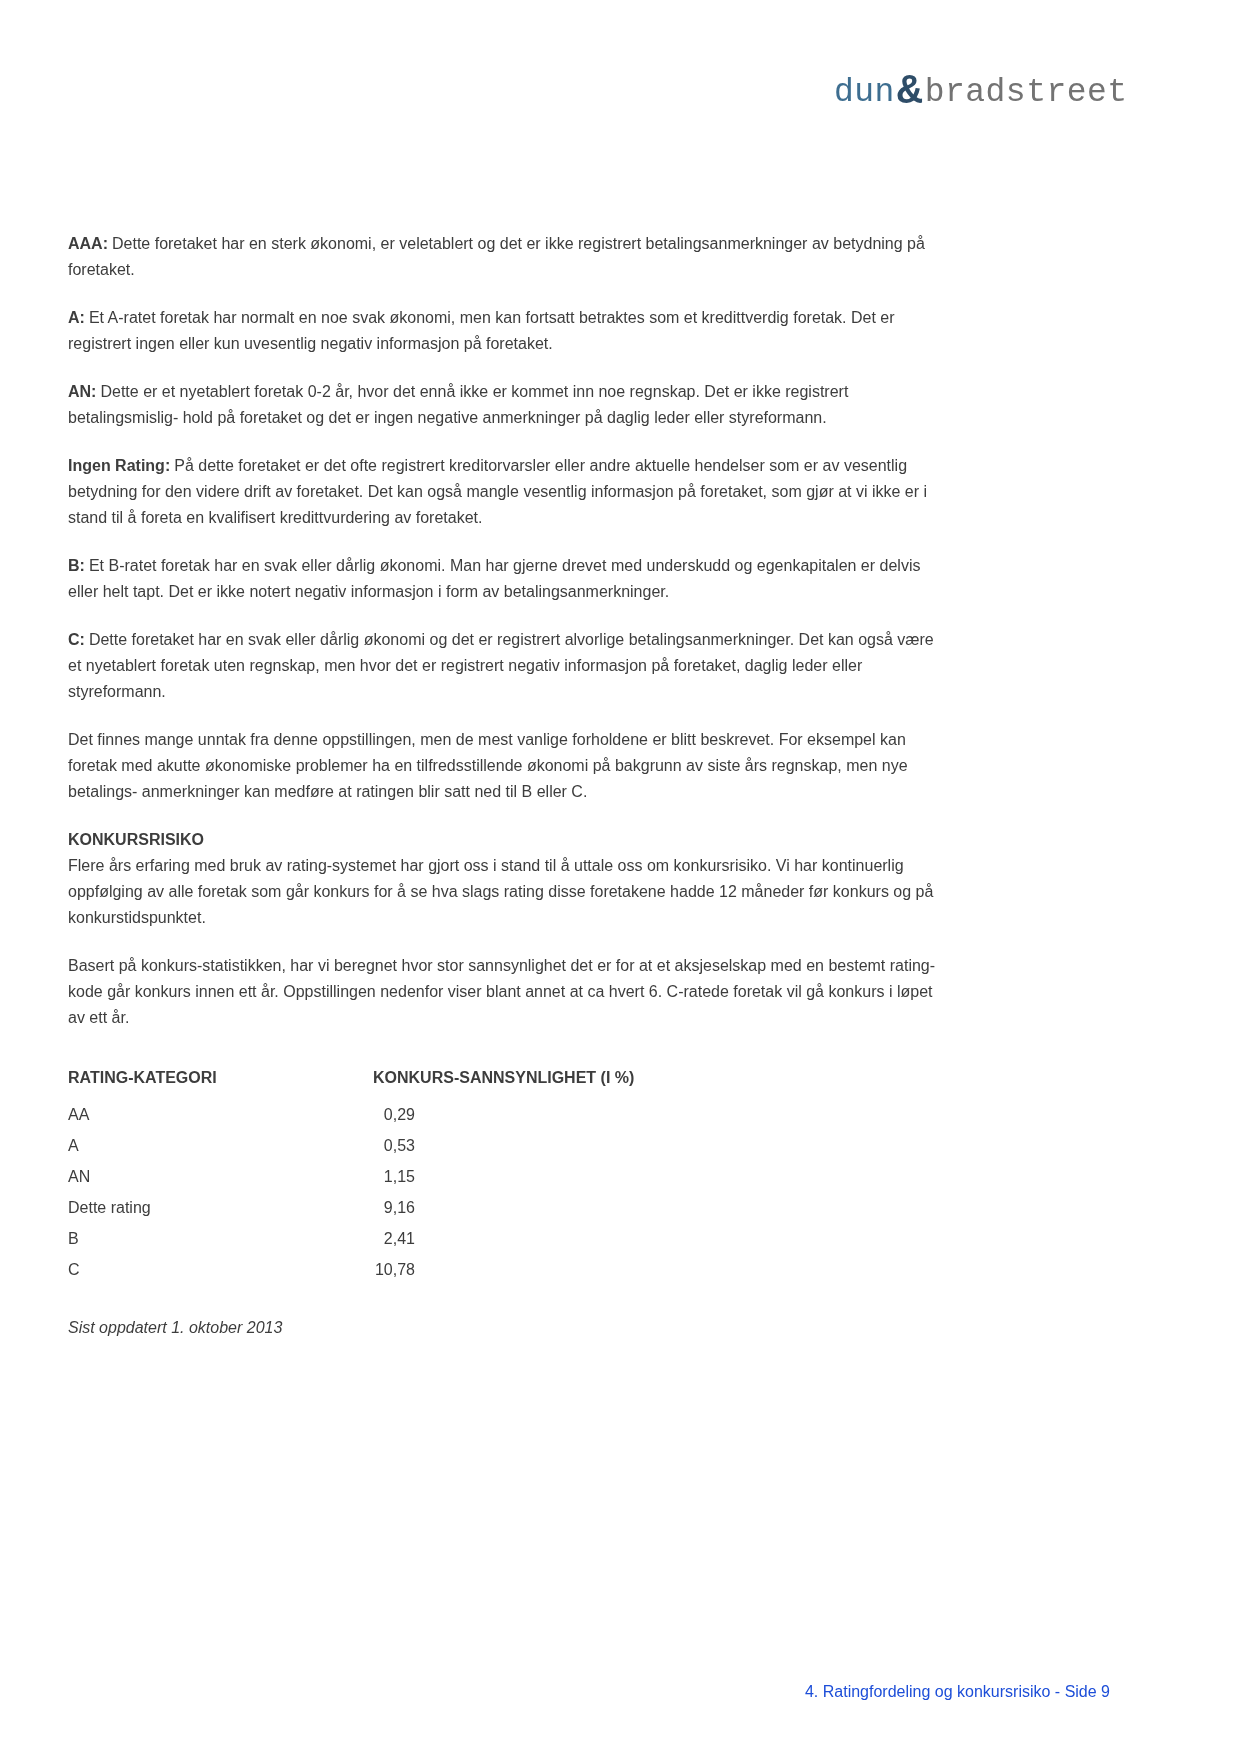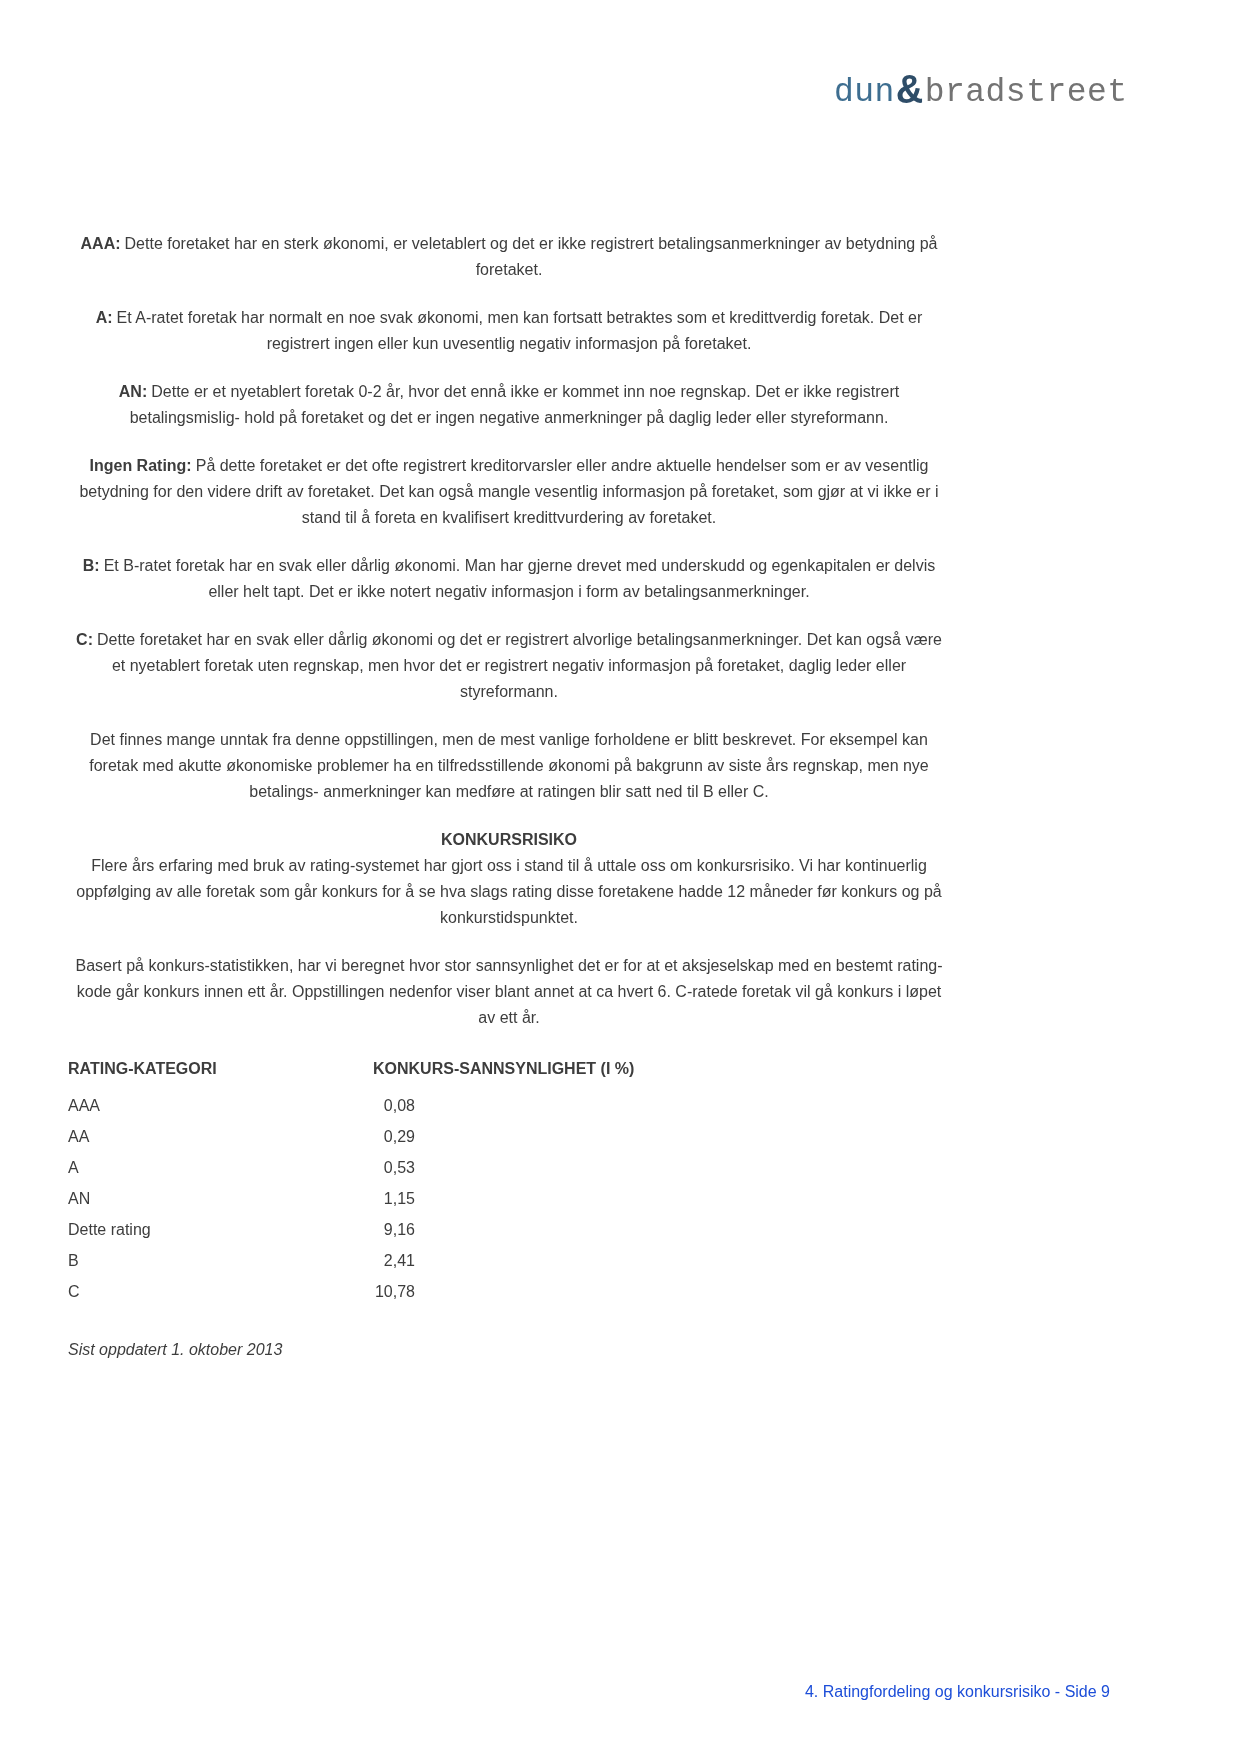--- a/index.html
+++ b/index.html
@@ -20,27 +20,27 @@
     font-size:33px; line-height:44px; letter-spacing:0.5px;
     white-space:nowrap;
     font-family:Liberation Mono, monospace;
   }
   .logo-dun  { color:#3e6e90; }
   .logo-amp  { color:#2e4d68; font-weight:bold; font-size:42px; margin:0 2px; position:relative; top:2px; }
   .logo-brad { color:#737373; }
 
   
   .content { position:absolute; left:68px; top:231px; width:882px; }
-  .para { margin:0 0 22px 0;text-align:center; }
+  .para { margin:0 0 22px 0; }
   .para b { margin-right:4px; }
   .para b:empty { display:none; margin:0; }
   .section-heading { font-weight:bold; }
 
   
-  .rating-table { margin-top:22px; }
+  .rating-table { margin-top:31px; }
   .t-header { display:flex; font-weight:bold; line-height:31px; margin-bottom:6px; }
   .t-h1 { width:305px; flex:none; }
   .t-h2 { flex:none; white-space:nowrap; }
   .t-row { display:flex; line-height:31px; }
   .t-c1 { width:277px; flex:none; }
   .t-c2 { width:70px; flex:none; text-align:right; }
 
   .last-updated { margin-top:30px; font-style:italic; }
 
   
@@ -98,24 +98,20 @@
     </div>
 
     <p class="para">Basert på konkurs-statistikken, har vi beregnet hvor stor sannsynlighet det er for at et aksjeselskap med en bestemt rating-kode går konkurs innen ett år. Oppstillingen nedenfor viser blant annet at ca hvert 6. C-ratede foretak vil gå konkurs i løpet av ett år.</p>
 
     <div class="rating-table">
       <div class="t-header">
         <div class="t-h1">RATING-KATEGORI</div>
         <div class="t-h2">KONKURS-SANNSYNLIGHET (I %)</div>
       </div>
       <div class="t-row">
-        <div class="t-c1">AAA</div>
-        <div class="t-c2">0,08</div>
-      </div>
-      <div class="t-row">
         <div class="t-c1">AA</div>
         <div class="t-c2">0,29</div>
       </div>
       <div class="t-row">
         <div class="t-c1">A</div>
         <div class="t-c2">0,53</div>
       </div>
       <div class="t-row">
         <div class="t-c1">AN</div>
         <div class="t-c2">1,15</div>

